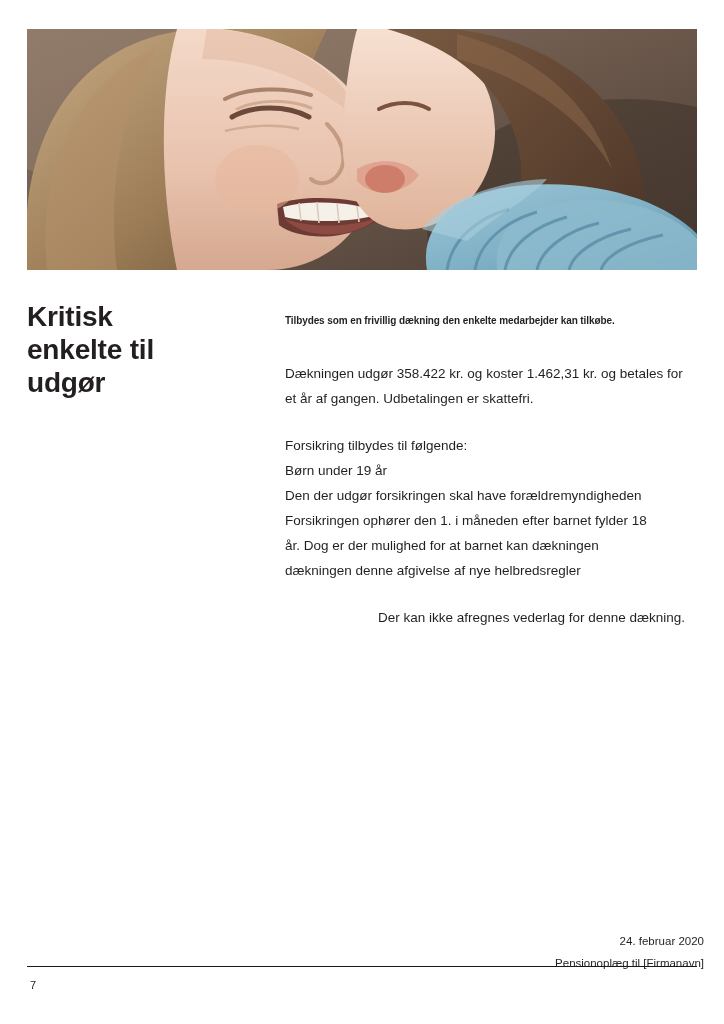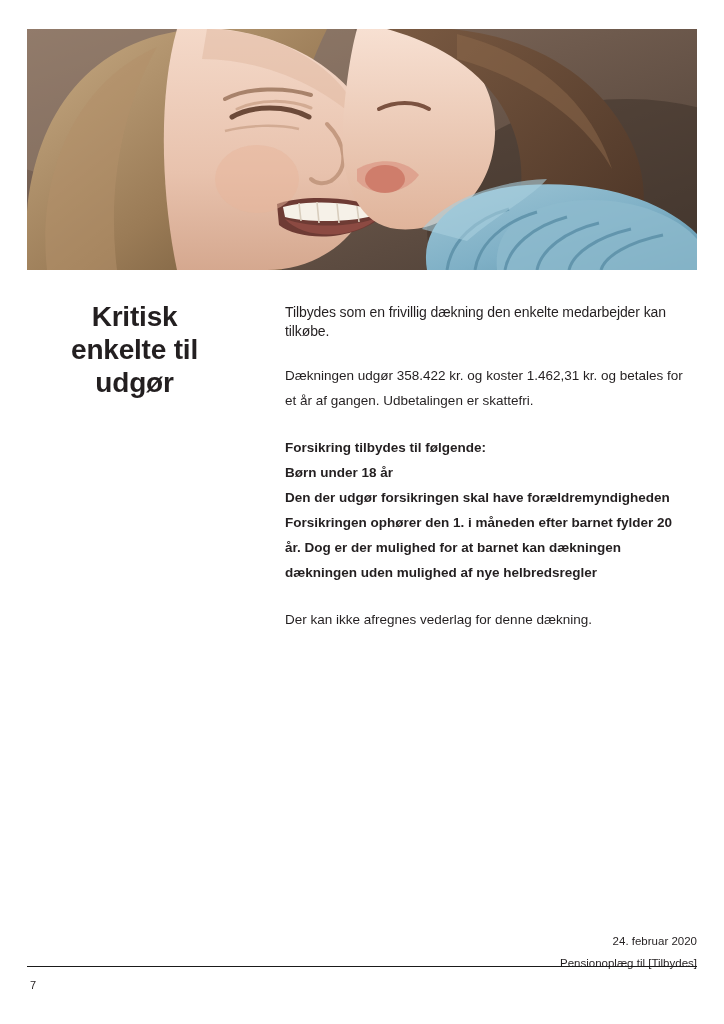--- a/index.html
+++ b/index.html
@@ -37,53 +37,52 @@
     width: 100%;
     height: 100%;
   }
 
   
   .title {
     position: absolute;
     left: 27px;
     top: 300px;
     width: 215px;
-    text-align: center;
+    text-align: left;
     font-size: 28px;
     line-height: 33px;
     font-weight: bold;
     letter-spacing: -0.2px;
     color: #231f20;
   }
 
   
   .body-col {
     position: absolute;
     left: 285px;
     top: 303px;
     width: 400px;
     font-size: 13.5px;
     line-height: 25px;
     color: #231f20;
   }
   .lead {
-    font-weight: normal;
-    font-size: 14px;
-    line-height: 19px;
+    font-weight: bold;
+    font-size: 10px;
+    line-height: 36px;
     margin: 0 0 22px 0;
     letter-spacing: -0.1px;
   }
   .para {
     margin: 0 0 22px 0;
     line-height: 25px;
   }
-  .para:last-child { margin-bottom: 12px; }
+  .para:last-child { margin-bottom: 12px; text-align: right; }
   .list-block {
     margin: 0 0 22px 0;
-    font-weight: bold;
   }
   .list-block .line {
     line-height: 25px;
   }
 
   
   .footer-rule {
     position: absolute;
     left: 27px;
     top: 966px;
@@ -93,21 +92,21 @@
   }
   .page-number {
     position: absolute;
     left: 30px;
     top: 979px;
     font-size: 11px;
     color: #231f20;
   }
   .footer-right {
     position: absolute;
-    right: 27px;
+    right: 20px;
     top: 930px;
     width: 400px;
     text-align: right;
     font-size: 11.5px;
     line-height: 22px;
     color: #231f20;
   }
 </style>
 </head>
 <body>
@@ -204,29 +203,29 @@
     <div>Kritisk</div>
     <div>enkelte til</div>
     <div>udgør</div>
   </div>
 
   <div class="body-col">
     <p class="lead">Tilbydes som en frivillig dækning den enkelte medarbejder kan tilkøbe.</p>
     <p class="para">Dækningen udgør 358.422 kr. og koster 1.462,31 kr. og betales for et år af gangen. Udbetalingen er skattefri.</p>
     <div class="list-block">
       <div class="line">Forsikring tilbydes til følgende:</div>
-      <div class="line">Børn under 18 år</div>
+      <div class="line">Børn under 19 år</div>
       <div class="line">Den der udgør forsikringen skal have forældremyndigheden</div>
-      <div class="line">Forsikringen ophører den 1. i måneden efter barnet fylder 20</div>
+      <div class="line">Forsikringen ophører den 1. i måneden efter barnet fylder 18</div>
       <div class="line">år. Dog er der mulighed for at barnet kan dækningen</div>
-      <div class="line">dækningen uden mulighed af nye helbredsregler</div>
+      <div class="line">dækningen denne afgivelse af nye helbredsregler</div>
     </div>
     <p class="para">Der kan ikke afregnes vederlag for denne dækning.</p>
   </div>
 
   <div class="footer-right">
     <div>24. februar 2020</div>
-    <div>Pensionoplæg til [Tilbydes]</div>
+    <div>Pensionoplæg til [Firmanavn]</div>
   </div>
   <div class="footer-rule"></div>
   <div class="page-number">7</div>
 
 </div>
 
 </body></html>

